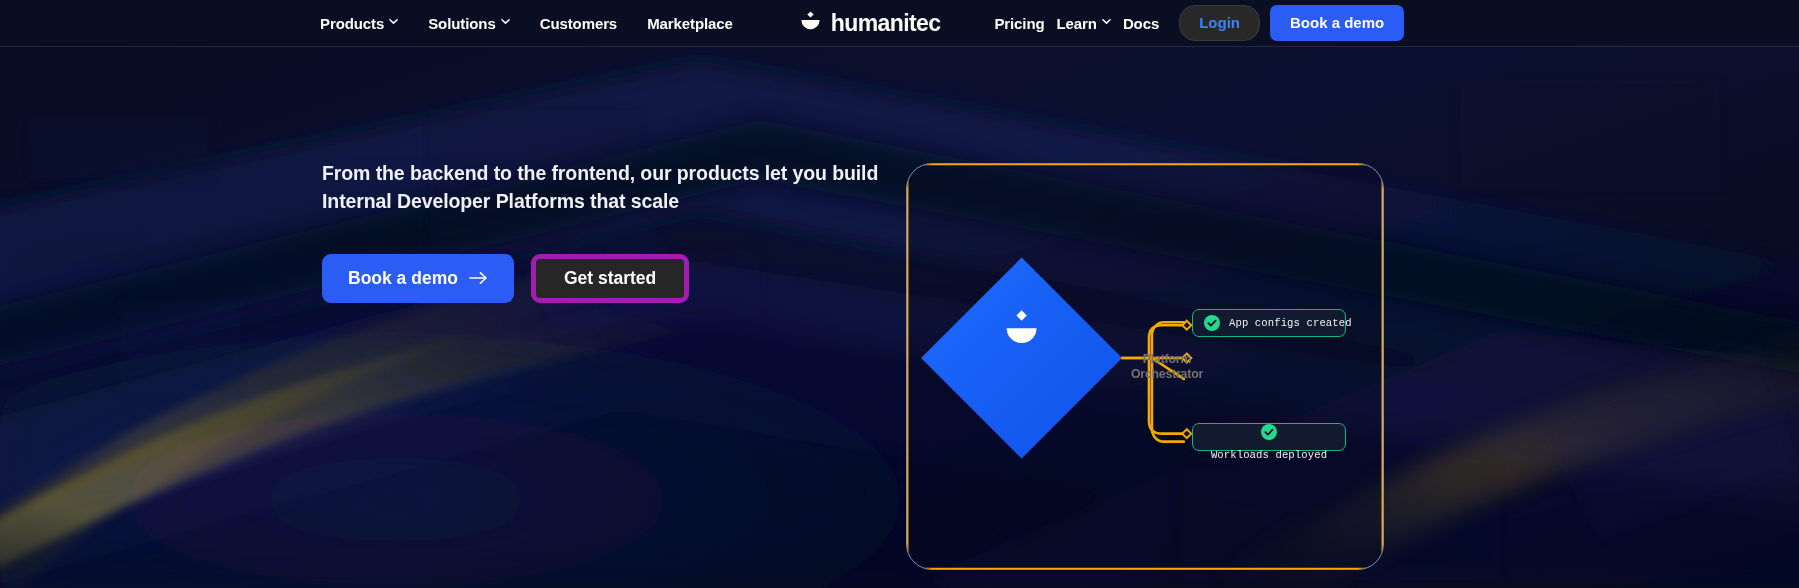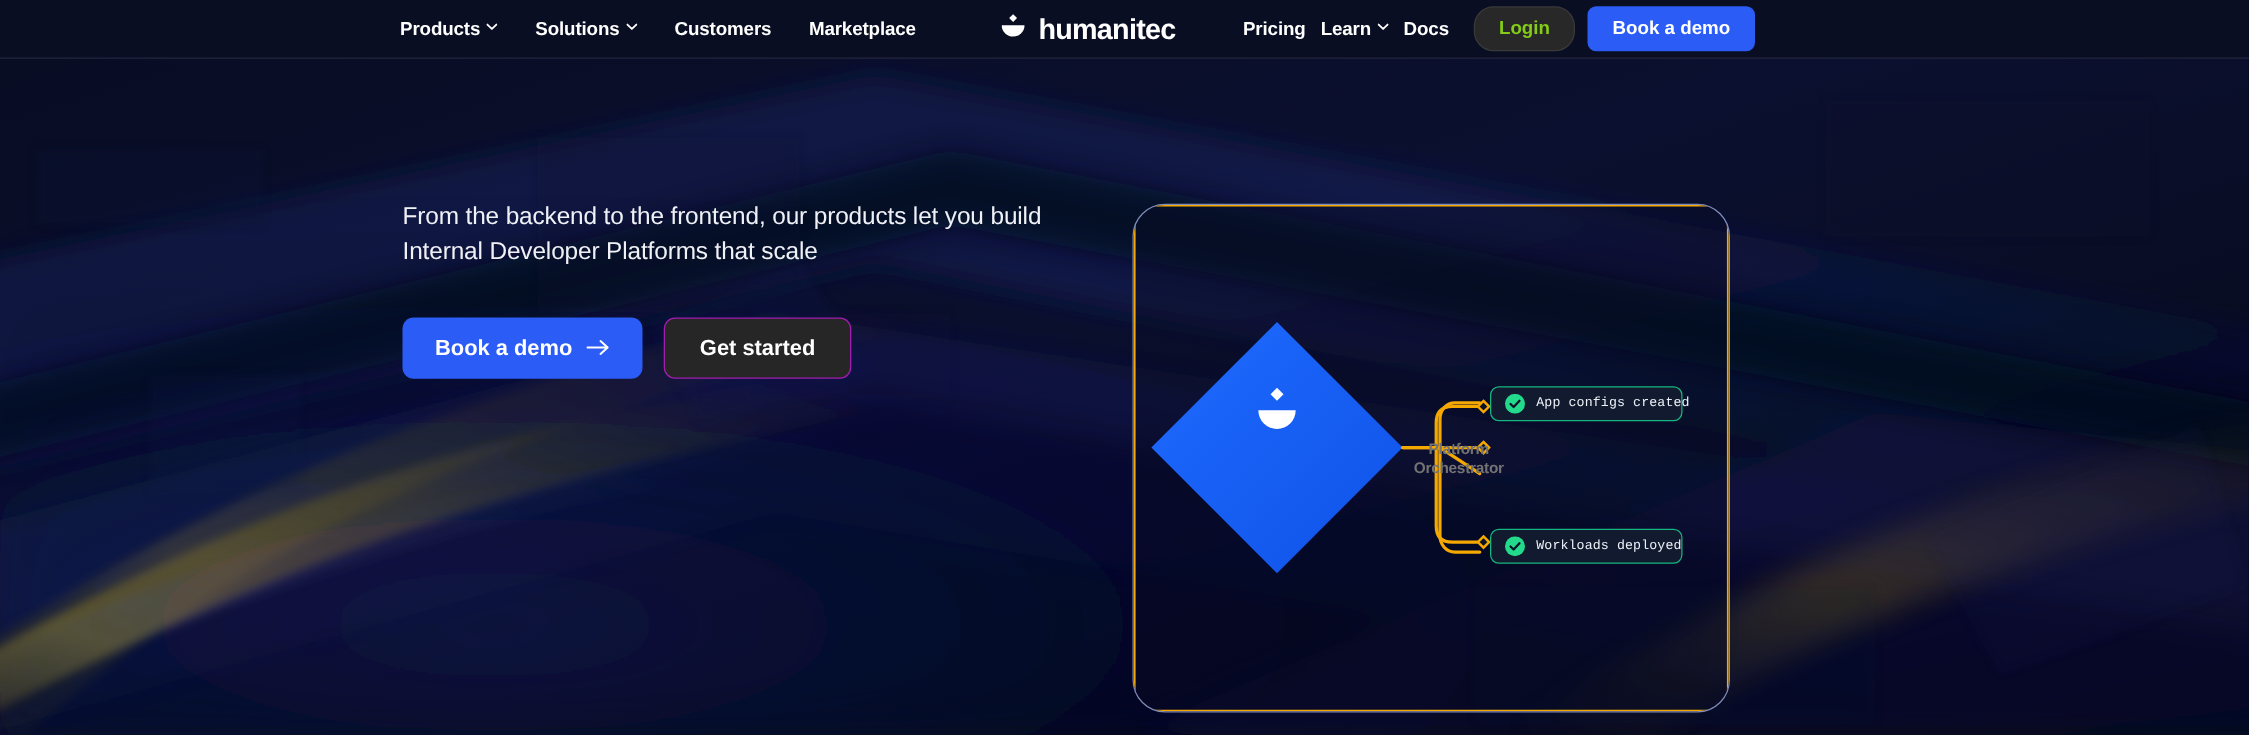--- a/index.html
+++ b/index.html
@@ -41,21 +41,21 @@
   .logo-wrap { display:flex; align-items:center; gap:7px; margin-left:64px; cursor:pointer; }
   .logo-mark { width:27px; height:24px; display:block; }
   .logo-text {
     font-size:23px; font-weight:700; color:#ffffff;
     letter-spacing:-0.6px; line-height:1;
   }
 
   .nav-right { display:flex; align-items:center; gap:12px; margin-left:54px; }
   .nav-btns { display:flex; align-items:center; gap:10px; margin-left:8px; }
   .btn-login {
-    background:#282828; color:#84cc16;
+    background:#282828; color:#3b82f6;
     font-size:15px; font-weight:700;
     padding:9px 19px; border-radius:16px;
     border:1px solid #3a3a3a; cursor:pointer; line-height:1.1;
   }
   .btn-demo-nav {
     background:#2b5cf6; color:#ffffff;
     font-size:15px; font-weight:700;
     padding:10px 20px; border-radius:7px;
     border:none; cursor:pointer; line-height:1.1; white-space:nowrap;
   }
@@ -63,37 +63,37 @@
   
   .hero { position:relative; z-index:10; display:flex; height:541px; }
   .hero-left { width:900px; padding-left:322px; padding-top:78px; }
   .headline {
     font-size:66px; font-weight:700; line-height:0.94;
     letter-spacing:-2.2px; color:#ffffff;
     white-space:pre-line;
   }
   .subhead {
     margin-top:34px;
-    font-size:19.5px; font-weight:400; line-height:1.45;
+    font-size:19.5px; font-weight:700; line-height:1.45;
     color:#f0f1f6; letter-spacing:-0.1px;
     white-space:pre-line;
   }
   .cta-row { margin-top:38px; display:flex; gap:17px; }
   .btn-demo {
     background:#2b5cf6; color:#ffffff;
     font-size:17.5px; font-weight:700;
     padding:15px 26px; border-radius:9px;
     border:none; cursor:pointer;
     display:flex; align-items:center; gap:11px; line-height:1.1;
   }
   .btn-started {
     background:#262626; color:#ffffff;
     font-size:17.5px; font-weight:700;
     padding:2px 28px; border-radius:9px;
-    border:1px solid #a21caf; cursor:pointer; line-height:1.1;
+    border:5px solid #a21caf; cursor:pointer; line-height:1.1;
   }
   .arrow-ico { width:19px; height:14px; display:block; }
 
   
   .hero-right { flex:1; position:relative; padding-top:116px; }
   .diagram-card {
     position:absolute; left:6px; top:116px;
     width:478px; height:407px;
     border:1px solid #7f8cb8;
     border-radius:26px;
@@ -118,21 +118,21 @@
     background:#111a2e;
     cursor:pointer;
   }
   .chip-check { width:16px; height:16px; flex:0 0 16px; display:block; }
   .chip-label {
     font-family:"Liberation Mono","DejaVu Sans Mono",monospace;
     font-size:10.6px; color:#eef1f7; letter-spacing:0.1px; white-space:nowrap;
   }
   .chip-1 { left:285px; top:145px; }
   .chip-2 { left:285px; top:202px; }
-  .chip-3 { left:285px; top:259px; }
+  .chip-3 { left:285px; top:259px;flex-direction:column; }
 </style>
 </head>
 <body>
 
 <div class="bg-root">
   <svg class="bg-svg" viewBox="0 0 1799 588" preserveAspectRatio="none">
     <defs>
       <linearGradient id="gBase" x1="0" y1="0" x2="1" y2="1">
         <stop offset="0%" stop-color="#080c22"></stop>
         <stop offset="45%" stop-color="#0b1030"></stop>

